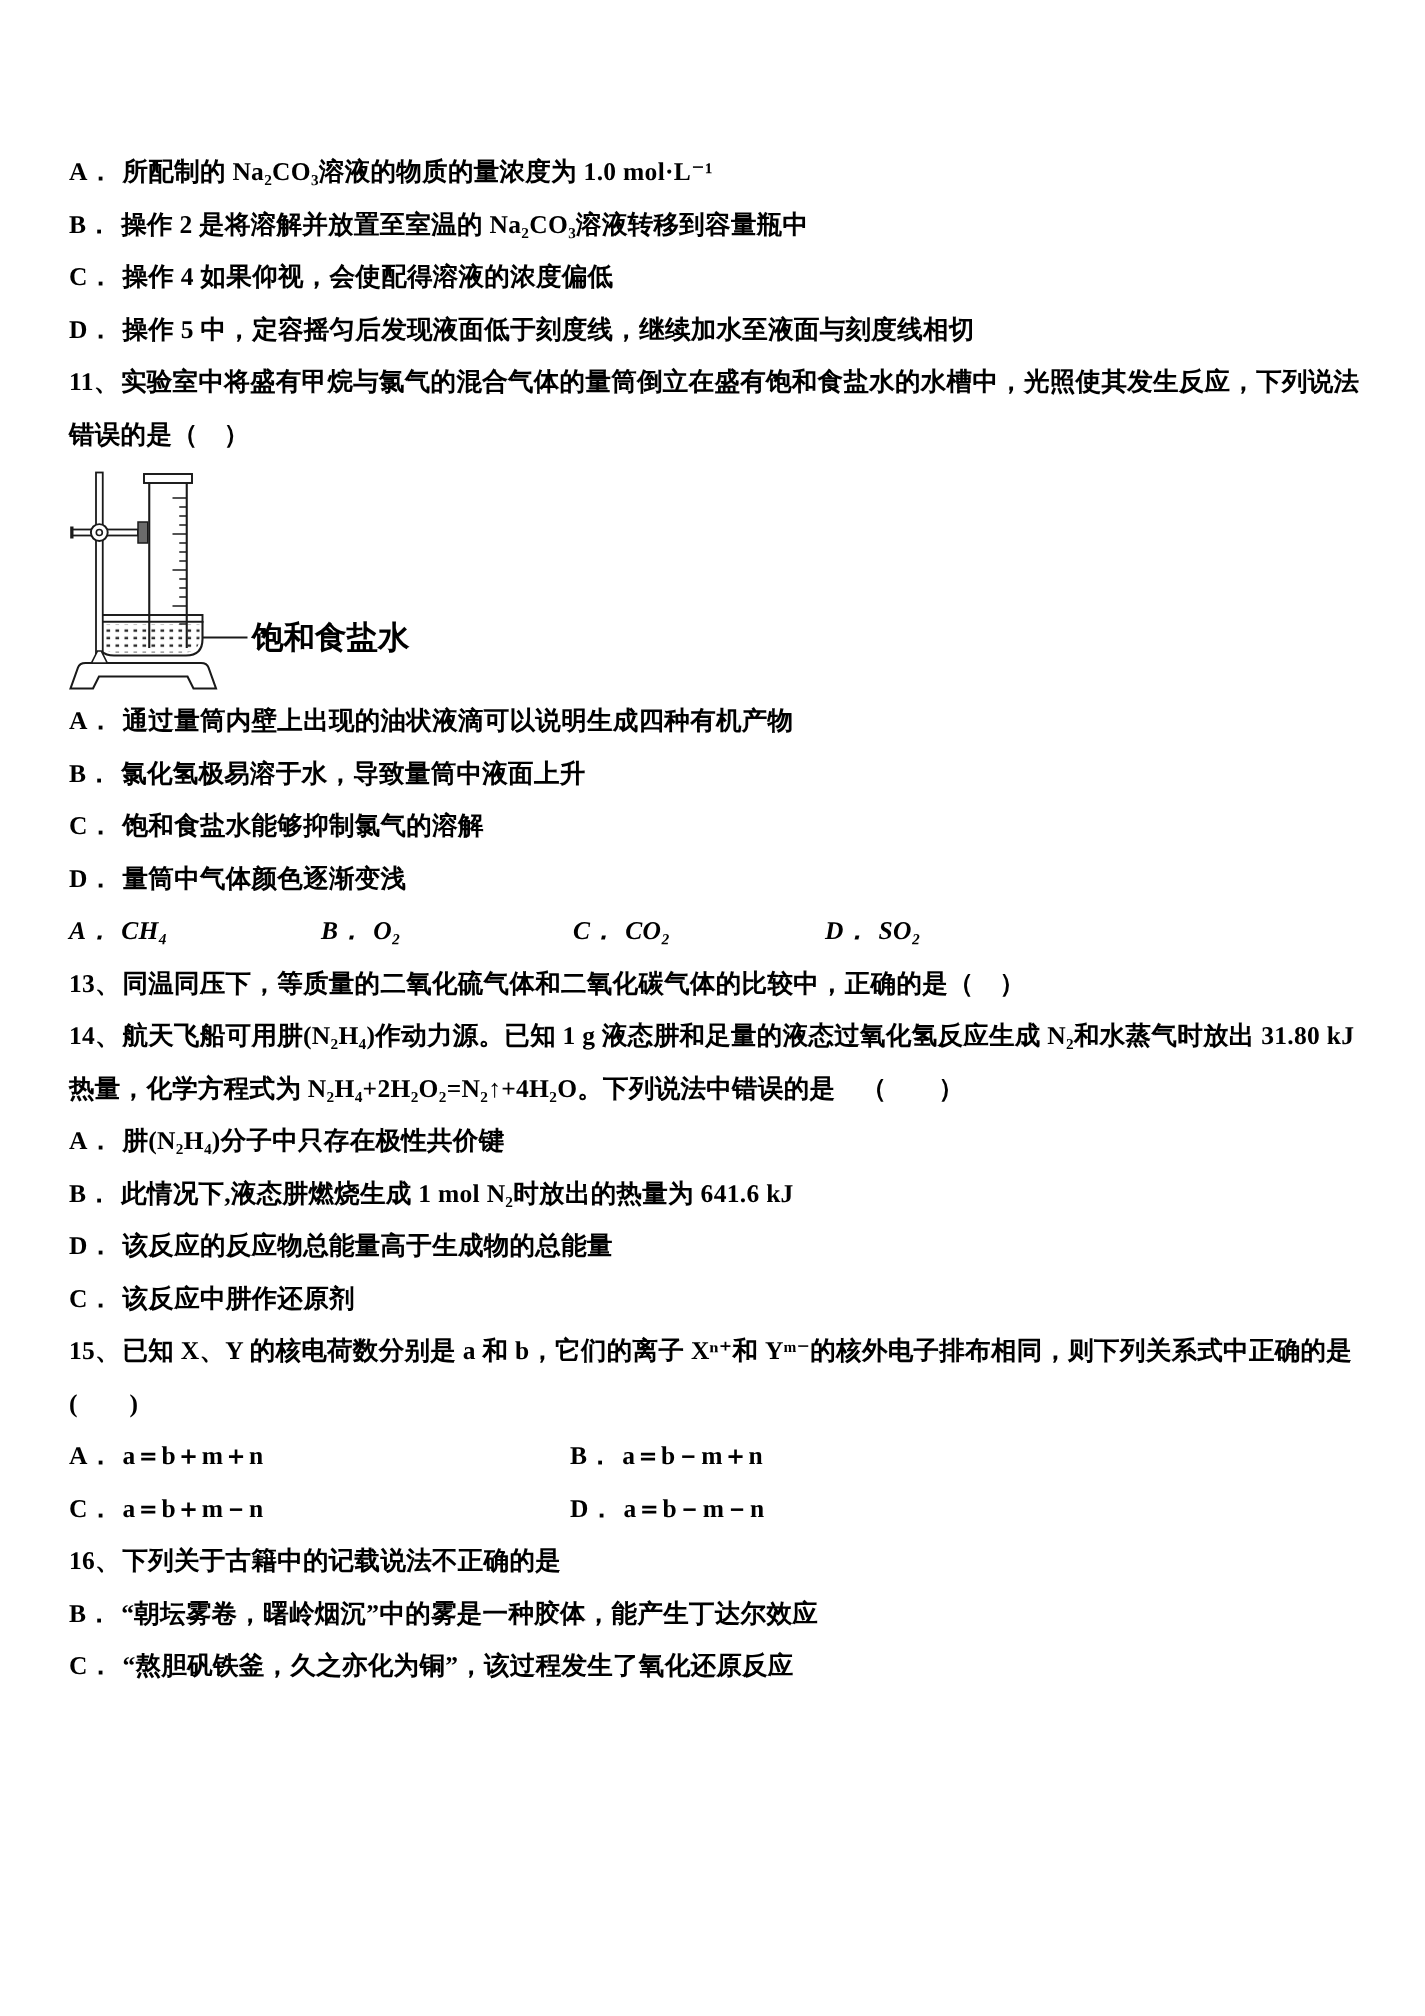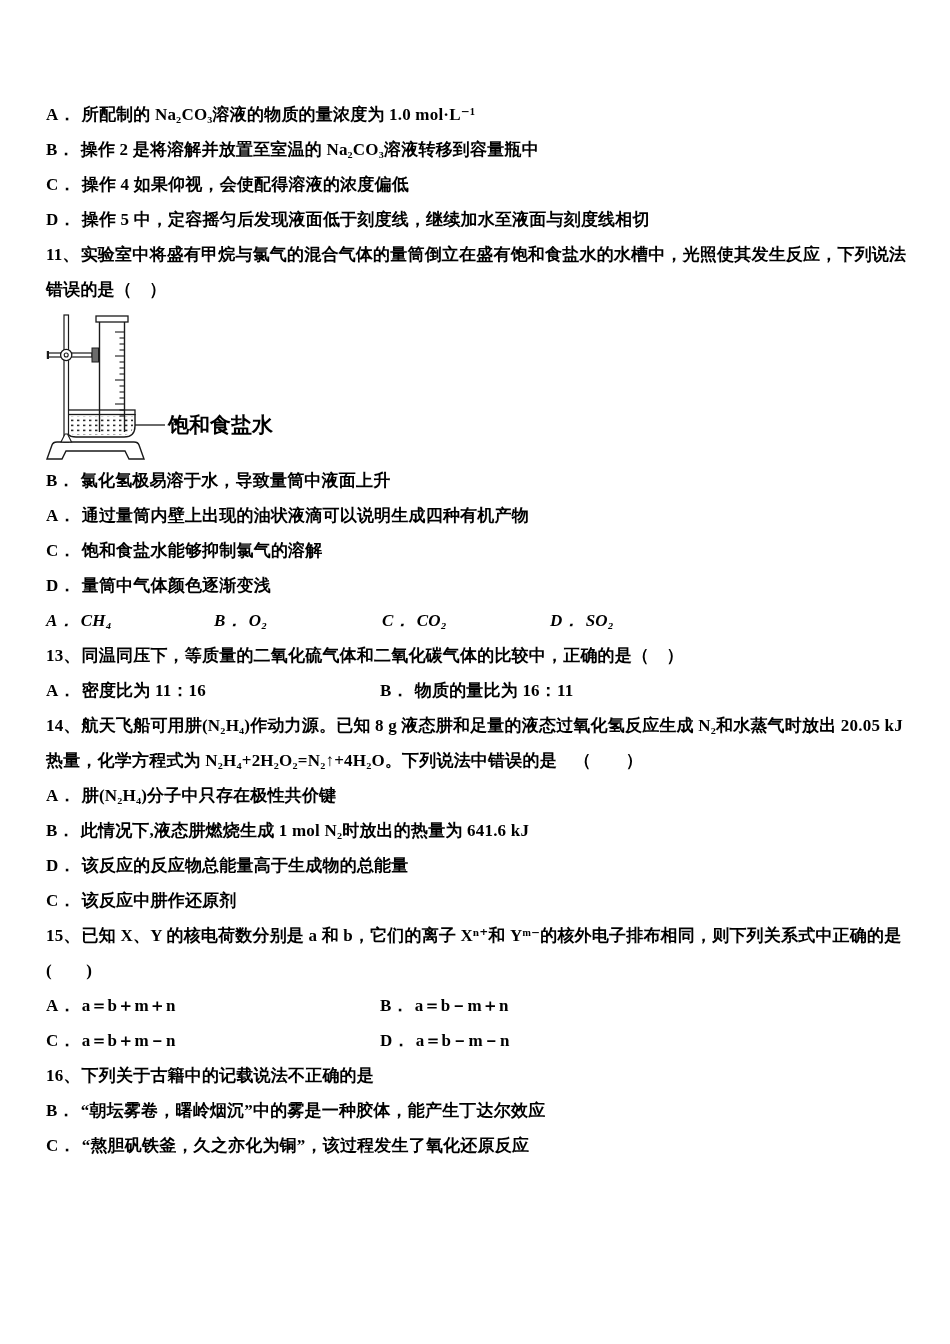--- a/index.html
+++ b/index.html
@@ -107,31 +107,30 @@
           <line x1="73.5" y1="102" x2="78" y2="102"></line>
           <line x1="73.5" y1="108" x2="78" y2="108"></line>
         </g>
       </g>
 
       <line x1="89" y1="117" x2="119" y2="117" stroke="#1a1a1a" stroke-width="1.3"></line>
       <text class="fig-label" x="122" y="124">饱和食盐水</text>
     </svg>
   </figure>
 
+  <p class="line"><span class="opt-label">A．</span><span>通过量筒内壁上出现的油状液滴可以说明生成四种有机产物</span></p>
   <p class="line"><span class="opt-label">B．</span><span>氯化氢极易溶于水，导致量筒中液面上升</span></p>
-  <p class="line"><span class="opt-label">A．</span><span>通过量筒内壁上出现的油状液滴可以说明生成四种有机产物</span></p>
   <p class="line"><span class="opt-label">C．</span><span>饱和食盐水能够抑制氯气的溶解</span></p>
   <p class="line"><span class="opt-label">D．</span><span>量筒中气体颜色逐渐变浅</span></p>
 
   <p class="line"><span class="col4"><span class="opt-label">A．</span><span>CH₄</span></span><span class="col4"><span class="opt-label">B．</span><span>O₂</span></span><span class="col4"><span class="opt-label">C．</span><span>CO₂</span></span><span class="col4"><span class="opt-label">D．</span><span>SO₂</span></span></p>
 
   <p class="line stem"><span class="q-num">13、</span><span>同温同压下，等质量的二氧化硫气体和二氧化碳气体的比较中，正确的是（　）</span></p>
-  <p class="line"><span class="col2"><span class="opt-label">A．</span><span>密度比为 11：16</span></span><span class="col2"><span class="opt-label">B．</span><span>物质的量比为 16：11</span></span></p>
 
-  <p class="line stem"><span class="q-num">14、</span><span>航天飞船可用肼(N₂H₄)作动力源。已知 8 g 液态肼和足量的液态过氧化氢反应生成 N₂和水蒸气时放出 20.05 kJ 热量，化学方程式为 N₂H₄+2H₂O₂=N₂↑+4H₂O。下列说法中错误的是　（　　）</span></p>
+  <p class="line stem"><span class="q-num">14、</span><span>航天飞船可用肼(N₂H₄)作动力源。已知 1 g 液态肼和足量的液态过氧化氢反应生成 N₂和水蒸气时放出 31.80 kJ 热量，化学方程式为 N₂H₄+2H₂O₂=N₂↑+4H₂O。下列说法中错误的是　（　　）</span></p>
   <p class="line"><span class="opt-label">A．</span><span>肼(N₂H₄)分子中只存在极性共价键</span></p>
   <p class="line"><span class="opt-label">B．</span><span>此情况下,液态肼燃烧生成 1 mol N₂时放出的热量为 641.6 kJ</span></p>
   <p class="line"><span class="opt-label">D．</span><span>该反应的反应物总能量高于生成物的总能量</span></p>
   <p class="line"><span class="opt-label">C．</span><span>该反应中肼作还原剂</span></p>
 
   <p class="line stem"><span class="q-num">15、</span><span>已知 X、Y 的核电荷数分别是 a 和 b，它们的离子 Xⁿ⁺和 Yᵐ⁻的核外电子排布相同，则下列关系式中正确的是(　　)</span></p>
   <p class="line"><span class="col2"><span class="opt-label">A．</span><span>a＝b＋m＋n</span></span><span class="col2"><span class="opt-label">B．</span><span>a＝b－m＋n</span></span></p>
   <p class="line"><span class="col2"><span class="opt-label">C．</span><span>a＝b＋m－n</span></span><span class="col2"><span class="opt-label">D．</span><span>a＝b－m－n</span></span></p>
 
   <p class="line stem"><span class="q-num">16、</span><span>下列关于古籍中的记载说法不正确的是</span></p>

